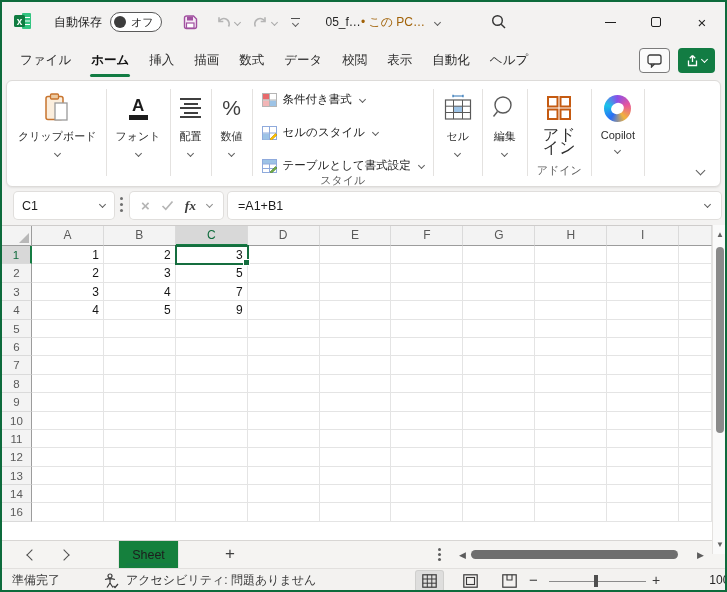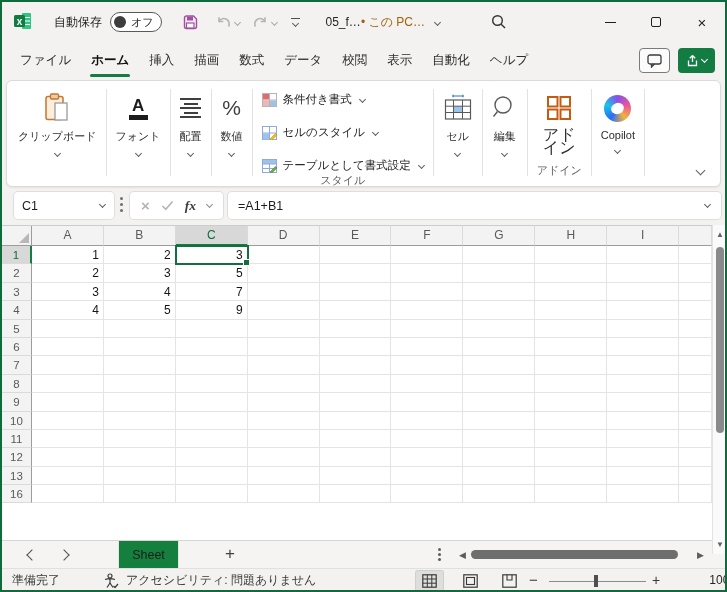--- a/index.html
+++ b/index.html
@@ -539,20 +539,33 @@
           <div class="cell"></div>
           <div class="cell"></div>
           <div class="cell"></div>
           <div class="cell"></div>
           <div class="cell"></div>
           <div class="cell"></div>
           <div class="cell"></div>
           <div class="cell partial"></div>
         </div>
         <div class="grow">
+          <div class="rh">14</div>
+          <div class="cell"></div>
+          <div class="cell"></div>
+          <div class="cell"></div>
+          <div class="cell"></div>
+          <div class="cell"></div>
+          <div class="cell"></div>
+          <div class="cell"></div>
+          <div class="cell"></div>
+          <div class="cell"></div>
+          <div class="cell partial"></div>
+        </div>
+        <div class="grow">
           <div class="rh">16</div>
           <div class="cell"></div>
           <div class="cell"></div>
           <div class="cell"></div>
           <div class="cell"></div>
           <div class="cell"></div>
           <div class="cell"></div>
           <div class="cell"></div>
           <div class="cell"></div>
           <div class="cell"></div>

